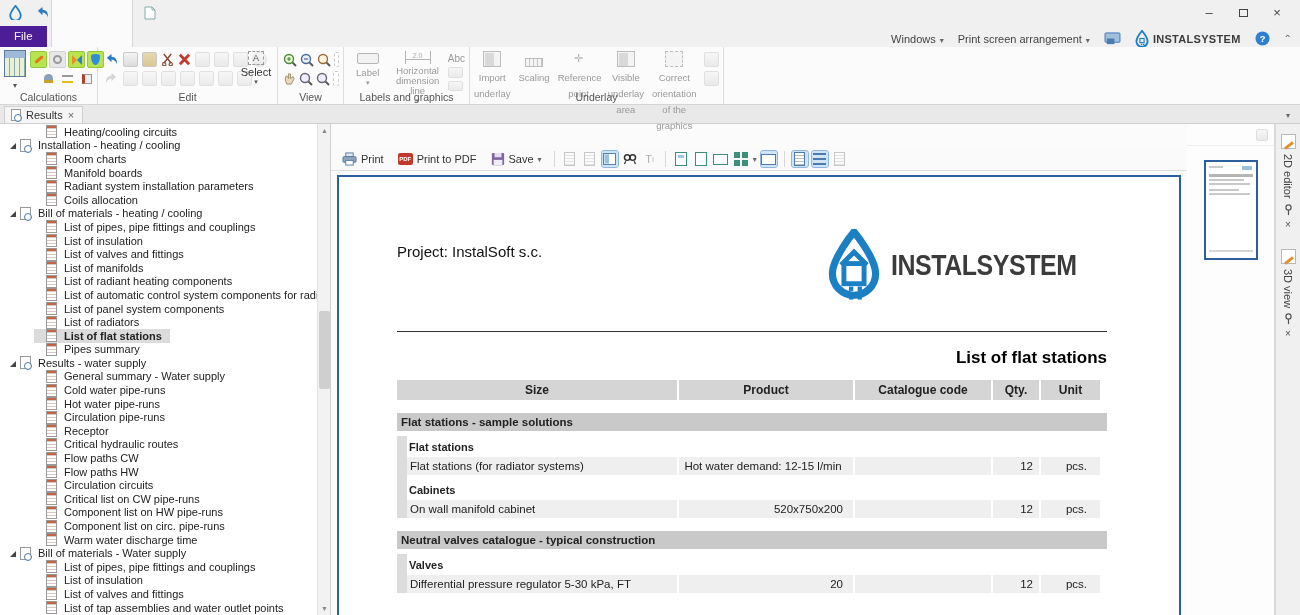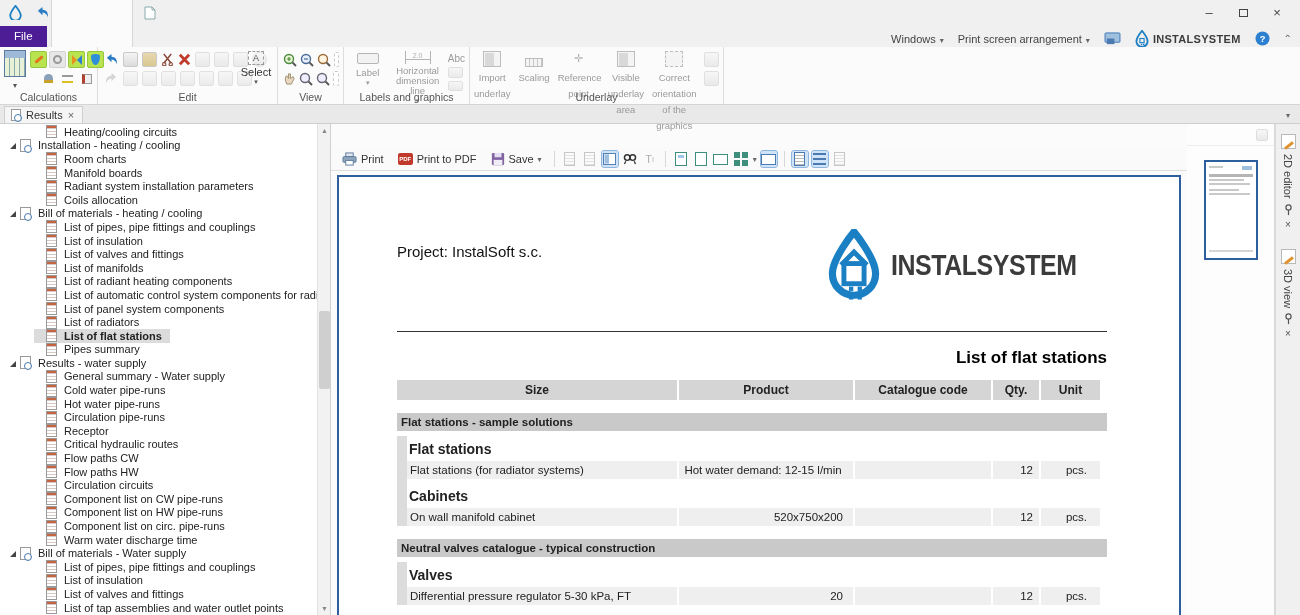--- a/index.html
+++ b/index.html
@@ -137,21 +137,21 @@
   .brandtxt { font-size:29px; font-weight:bold; color:#3b3b3b; transform:scaleX(.86); transform-origin:left; letter-spacing:-.5px; white-space:nowrap; }
   .prule { border-top:1.5px solid #333; margin-top:30px; }
   .ptitle { text-align:right; font-size:17px; font-weight:bold; color:#000; margin:16px 0 12px; }
 
   .grid { display:grid; grid-template-columns:280px 174px 136px 46px 59px; gap:2px; }
   .grid.item { grid-template-columns:270px 174px 136px 46px 59px; }
   .th { background:#d5d5d5; font-weight:bold; font-size:12px; text-align:center; padding:3px 0; }
   .tsection { background:#c9c9c9; font-weight:bold; font-size:11.5px; padding:3px 4px; margin-top:13px; color:#222; }
   .tgroupwrap { position:relative; padding-left:10px; margin-top:5px; }
   .tgroupwrap::before { content:""; position:absolute; left:0; top:0; bottom:0; width:10px; background:#dcdcdc; }
-  .tgrouphead { font-weight:bold; font-size:14px; padding:5px 0 4px 2px; }
+  .tgrouphead { font-weight:bold; font-size:11px; padding:5px 0 4px 2px; }
   .cell { background:#efefef; font-size:11.5px; padding:3px 4px; }
   .c-prod { padding-left:3px; }
   .c-size { text-align:right; padding-right:10px; }
   .c-qty { text-align:right; padding-right:6px; }
   .c-unit { text-align:right; padding-right:13px; }
   .item .cell { display:flex; flex-direction:column; justify-content:center; }
   .c-size, .c-qty, .c-unit { display:block; }
 
   
   .thumbs { width:88px; background:#fdfdfd; border-right:1px solid #d8d8d8; position:relative; }
@@ -605,21 +605,21 @@
 
         <div class="trow l">
           <span class="tri"></span>
           <span class="ticon"></span>
           <span class="tlabel">Circulation circuits</span>
         </div>
 
         <div class="trow l">
           <span class="tri"></span>
           <span class="ticon"></span>
-          <span class="tlabel">Component list on CW pipe-runs</span>
+          <span class="tlabel">Critical list on CW pipe-runs</span>
         </div>
 
         <div class="trow l">
           <span class="tri"></span>
           <span class="ticon"></span>
           <span class="tlabel">Component list on HW pipe-runs</span>
         </div>
 
         <div class="trow l">
           <span class="tri"></span>

